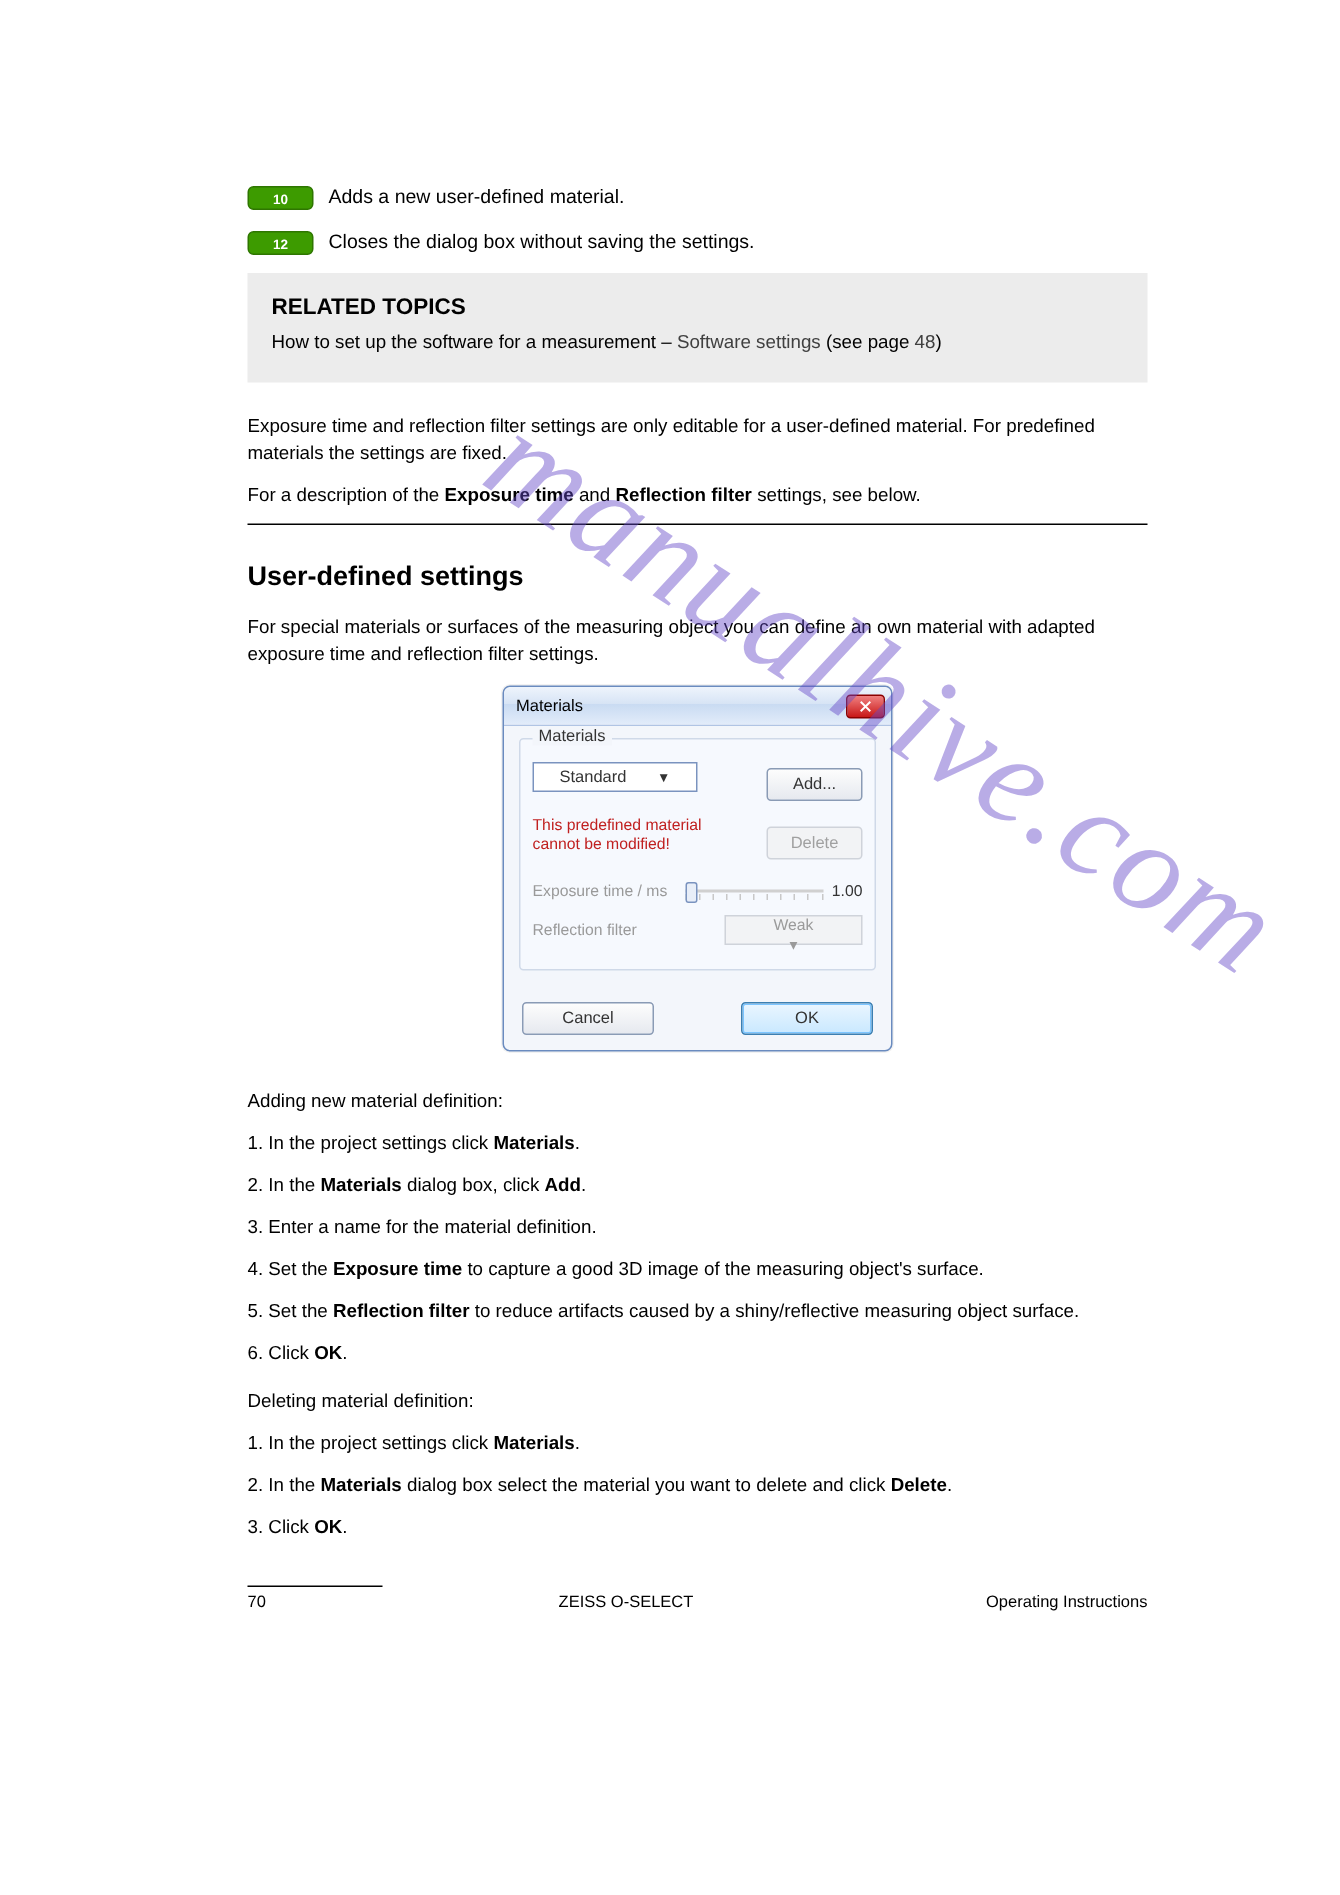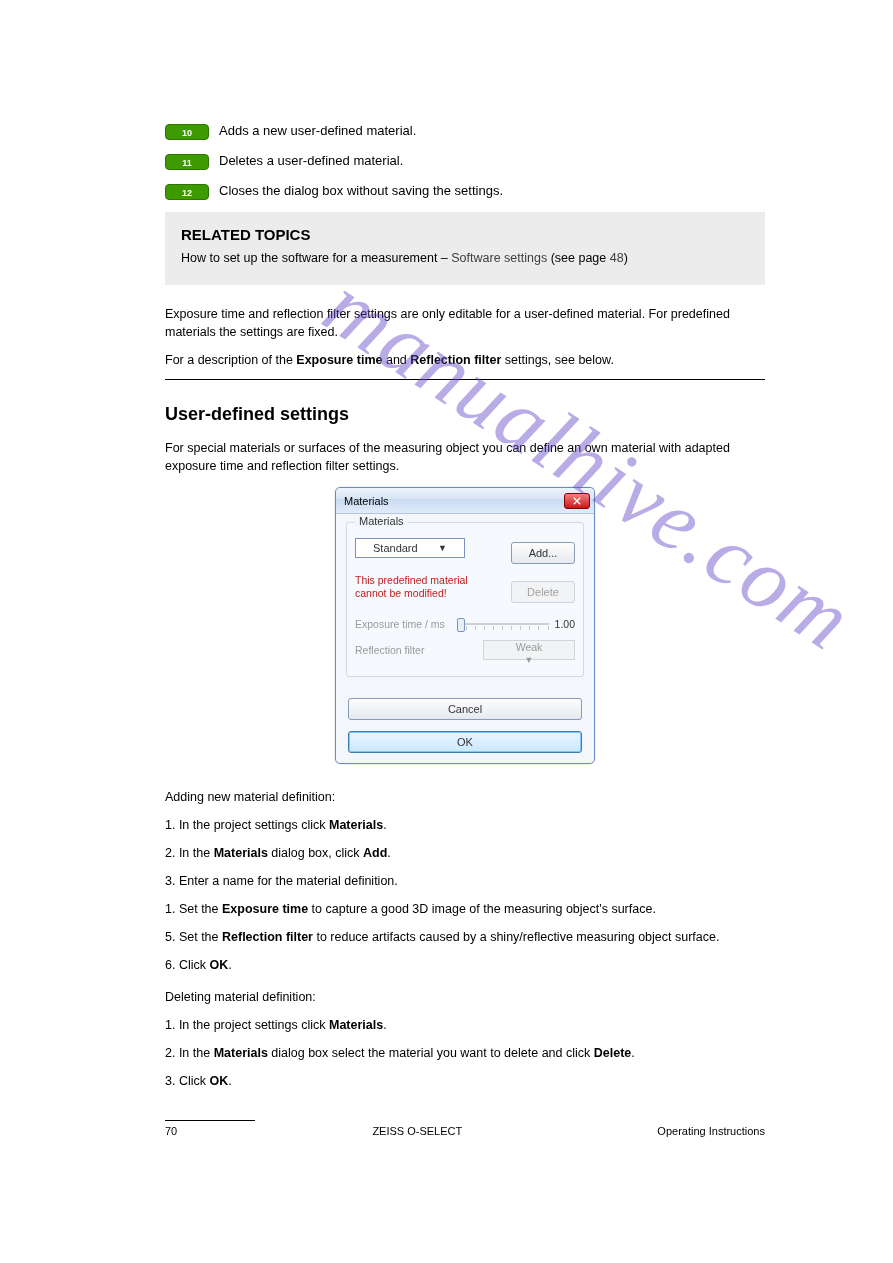--- a/index.html
+++ b/index.html
@@ -151,21 +151,21 @@
   .dlg-val { font-size: 10.5px; color: #333; }
   .dlg-filter {
     height: 20px; width: 92px;
     border: 1px solid #cfd3da;
     background: #f2f3f5;
     color: #9a9a9a;
     font-size: 10.5px;
     padding: 0 4px;
     display: flex; align-items: center; justify-content: space-between; flex-direction: column;
   }
-  .dlg-footer { display: flex; justify-content: space-between; padding: 0 2px; flex-direction: column; }
+  .dlg-footer { display: flex; justify-content: space-between; padding: 0 2px; }
 
   
   .pagination {
     margin-top: 30px;
     border-top: 1px solid #000;
     width: 90px;
     text-align: center;
     padding-top: 2px;
     font-size: 11px;
   }
@@ -181,24 +181,20 @@
 <body>
 <div class="page">
 
 <div class="watermark">manualhive.com</div>
 
 <div class="content">
 
   <div class="badge-row">
     <span class="badge">10</span>
     <span class="btxt">Adds a new user-defined material.</span>
-  </div>
-  <div class="badge-row">
-    <span class="badge">11</span>
-    <span class="btxt">Deletes a user-defined material.</span>
   </div>
   <div class="badge-row">
     <span class="badge">12</span>
     <span class="btxt">Closes the dialog box without saving the settings.</span>
   </div>
 
   <div class="callout-box">
     <div class="callout-title">RELATED TOPICS</div>
     <div class="callout-body">
       <span>How to set up the software for a measurement – </span><span class="link">Software settings</span><span> (see page </span><span class="link">48</span><span>)</span>
@@ -282,21 +278,21 @@
   <p class="body-p">Adding new material definition:</p>
 
   <p class="body-p">
     <span>1.  In the project settings click </span><b>Materials</b><span>.</span>
   </p>
   <p class="body-p">
     <span>2.  In the </span><b>Materials</b><span> dialog box, click </span><b>Add</b><span>.</span>
   </p>
   <p class="body-p">3.  Enter a name for the material definition.</p>
   <p class="body-p">
-    <span>1.  Set the </span><b>Exposure time</b><span> to capture a good 3D image of the measuring object's surface.</span>
+    <span>4.  Set the </span><b>Exposure time</b><span> to capture a good 3D image of the measuring object's surface.</span>
   </p>
   <p class="body-p">
     <span>5.  Set the </span><b>Reflection filter</b><span> to reduce artifacts caused by a shiny/reflective measuring object surface.</span>
   </p>
   <p class="body-p">
     <span>6.  Click </span><b>OK</b><span>.</span>
   </p>
 
   <p class="body-p" style="margin-top:14px">Deleting material definition:</p>
 

